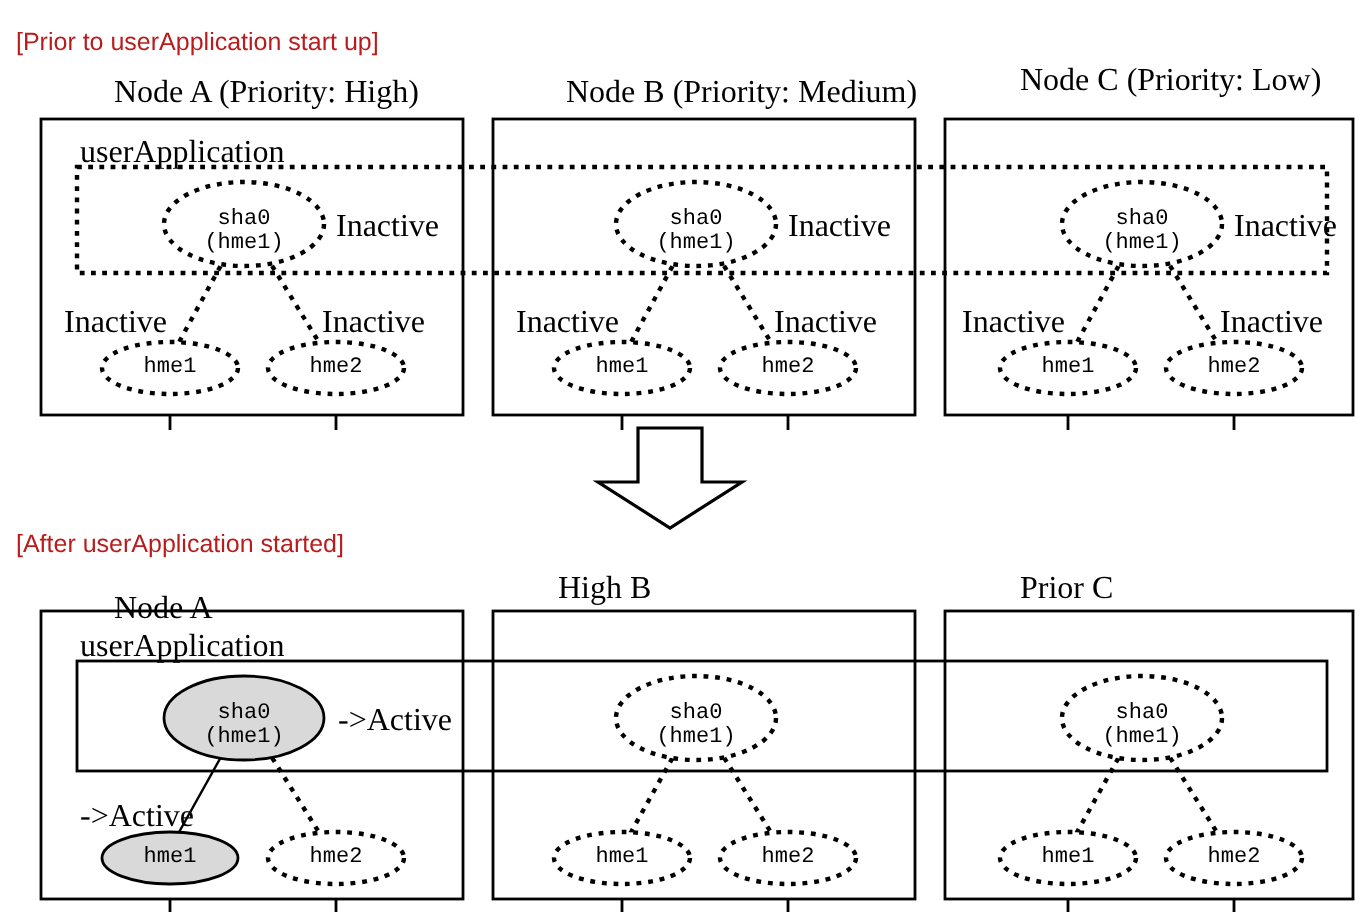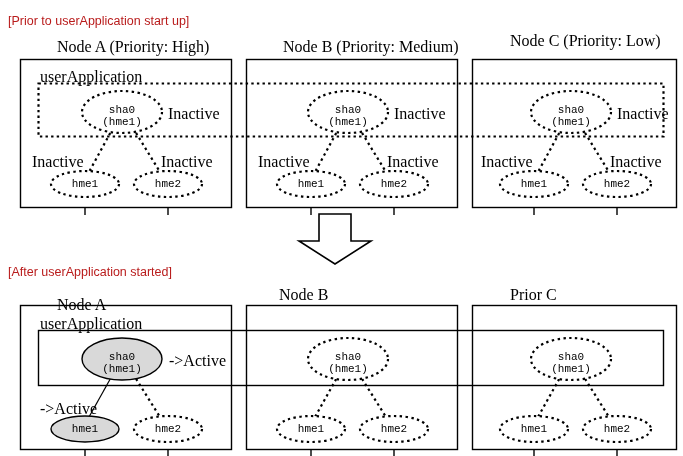--- a/index.html
+++ b/index.html
@@ -181,21 +181,21 @@
   </div>
   <div class="ell-text" style="left:504px; top:178px; width:60px;">hme1</div>
   <div class="ell-text" style="left:587px; top:178px; width:60px;">hme2</div>
   <div class="state-label" style="left:617px; top:105px;">Inactive</div>
   <div class="state-label" style="left:481px; top:153px;">Inactive</div>
   <div class="state-label" style="left:610px; top:153px;">Inactive</div>
 
   <div class="sec-title" style="left:8px; top:265px;text-align:right;">[After userApplication started]</div>
 
   <div class="node-title" style="left:57px; top:296px;">Node A</div>
-  <div class="node-title" style="left:279px; top:286px;">Node B</div>
+  <div class="node-title" style="left:279px; top:286px;">High B</div>
   <div class="node-title" style="left:510px; top:286px;">Prior C</div>
 
   <div class="ua-label" style="left:40px; top:315px;">userApplication</div>
 
   <div class="ell-text" style="left:82px; top:351px; width:80px;">
     <span>sha0</span><br>
     <span>(hme1)</span>
   </div>
   <div class="ell-text" style="left:55px; top:423px; width:60px;">hme1</div>
   <div class="ell-text" style="left:138px; top:423px; width:60px;">hme2</div>

